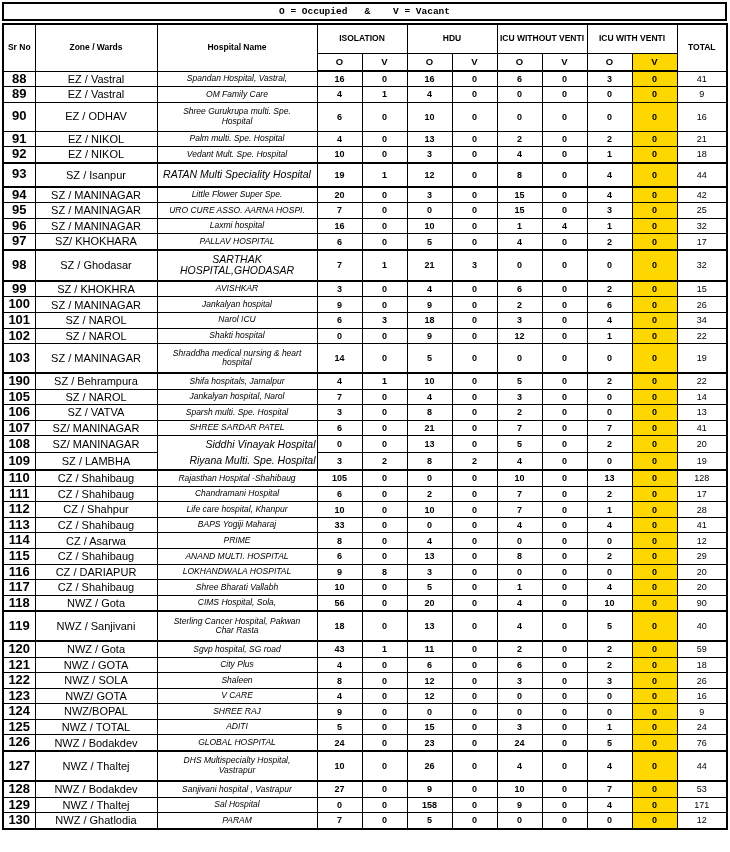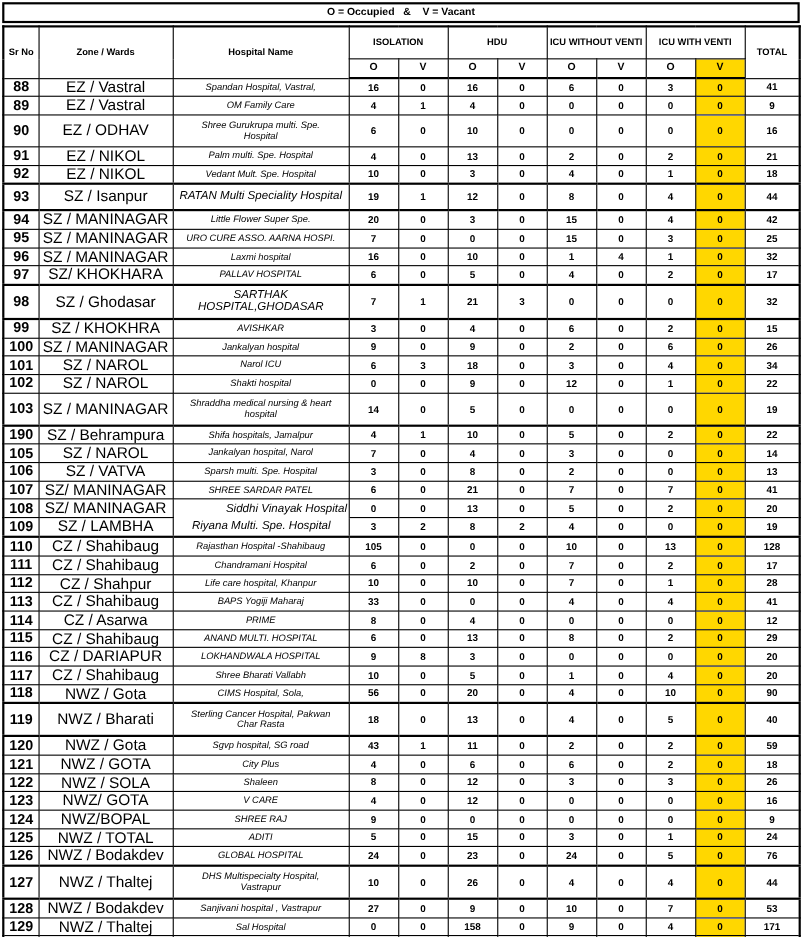--- a/index.html
+++ b/index.html
@@ -4,21 +4,21 @@
 <style>
   html,body{margin:0;padding:0;background:#fff;}
   body{
     width:730px;height:852px;overflow:hidden;
     font-family:"Liberation Sans","DejaVu Sans",sans-serif;
     color:#000;
   }
   .page{padding:2px 3px 0 2px;}
   .legend-box{
     border:2px solid #000;height:15px;
-    display:flex;align-items:center;justify-content:center;
+    display:flex;align-items:center;justify-content:center;font-family:Liberation Mono, monospace;
   }
   .legend-box span{font-size:9.5px;font-weight:bold;white-space:pre;}
   .title-box{
     border:2px solid #000;height:41px;margin-top:2px;
     display:flex;align-items:center;justify-content:center;
   }
   .title-box span{font-size:12.5px;font-weight:bold;white-space:pre;text-align:center;}
   table{
     border-collapse:collapse;table-layout:fixed;
     margin-top:2px;width:724px;
@@ -29,40 +29,40 @@
     text-align:center;vertical-align:middle;
     padding:0 1px;overflow:hidden;
     line-height:1.12;
   }
   thead tr.group-row th{height:28px;font-size:8.5px;font-weight:bold;}
   thead tr.ov-row th{height:16px;font-size:9.5px;font-weight:bold;}
   thead tr.ov-row th{border-bottom:2px solid #000;}
   th.hl{background:#FFD700;}
   tbody td{height:14px;font-size:8.5px;}
   td.sr{font-size:13px;font-weight:bold;}
-  td.zone{font-size:14px;}
+  td.zone{font-size:11px;}
   td.hosp{font-size:8.5px;white-space:pre-line;border-right:1.5px solid #000;font-style:italic;}
   td.num{font-size:9px;font-weight:bold;}
   td.vyellow{background:#FFD700;}
-  td.total{font-size:9px;font-weight:bold;margin-left:24px;}
+  td.total{font-size:9px;font-weight:normal;margin-left:24px;}
   
   tbody tr:nth-child(3) td{height:28px;}   
   tbody tr:nth-child(6) td{height:22px;}   
   tbody tr:nth-child(11) td{height:29px;}  
   tbody tr:nth-child(16) td{height:28px;}  
   tbody tr:nth-child(21) td{height:16px;}  
   tbody tr:nth-child(22) td{height:16px;}  
   tbody tr:nth-child(32) td{height:28px;}  
   tbody tr:nth-child(40) td{height:28px;}  
   tbody tr:nth-child(6) td.hosp,
   tbody tr:nth-child(11) td.hosp,
   tbody tr:nth-child(21) td.hosp,
   tbody tr:nth-child(22) td.hosp{font-size:10.5px;}
   tbody tr:nth-child(21) td.hosp{border-bottom-style:hidden;text-align:right;}
-  tbody tr:nth-child(22) td.hosp{text-align:center;padding-left:2px;margin-left:48px;}
+  tbody tr:nth-child(22) td.hosp{text-align:right;padding-left:2px;margin-left:48px;}
   
   tbody tr:nth-child(5) td, tbody tr:nth-child(6) td,
   tbody tr:nth-child(10) td, tbody tr:nth-child(11) td,
   tbody tr:nth-child(16) td, tbody tr:nth-child(22) td,
   tbody tr:nth-child(31) td, tbody tr:nth-child(32) td,
   tbody tr:nth-child(39) td, tbody tr:nth-child(40) td{border-bottom-width:2px;}
   tbody tr:nth-child(21) td.hosp{border-bottom-width:0;}
 </style>
 </head>
 <body>
@@ -543,21 +543,21 @@
           <td class="num">20</td>
           <td class="num">0</td>
           <td class="num">4</td>
           <td class="num">0</td>
           <td class="num">10</td>
           <td class="num vyellow">0</td>
           <td class="num total">90</td>
         </tr>
         <tr>
           <td class="sr">119</td>
-          <td class="zone">NWZ / Bharati</td>
+          <td class="zone">NWZ / Sanjivani</td>
           <td class="hosp">Sterling Cancer Hospital, Pakwan
 Char Rasta</td>
           <td class="num">18</td>
           <td class="num">0</td>
           <td class="num">13</td>
           <td class="num">0</td>
           <td class="num">4</td>
           <td class="num">0</td>
           <td class="num">5</td>
           <td class="num vyellow">0</td>

